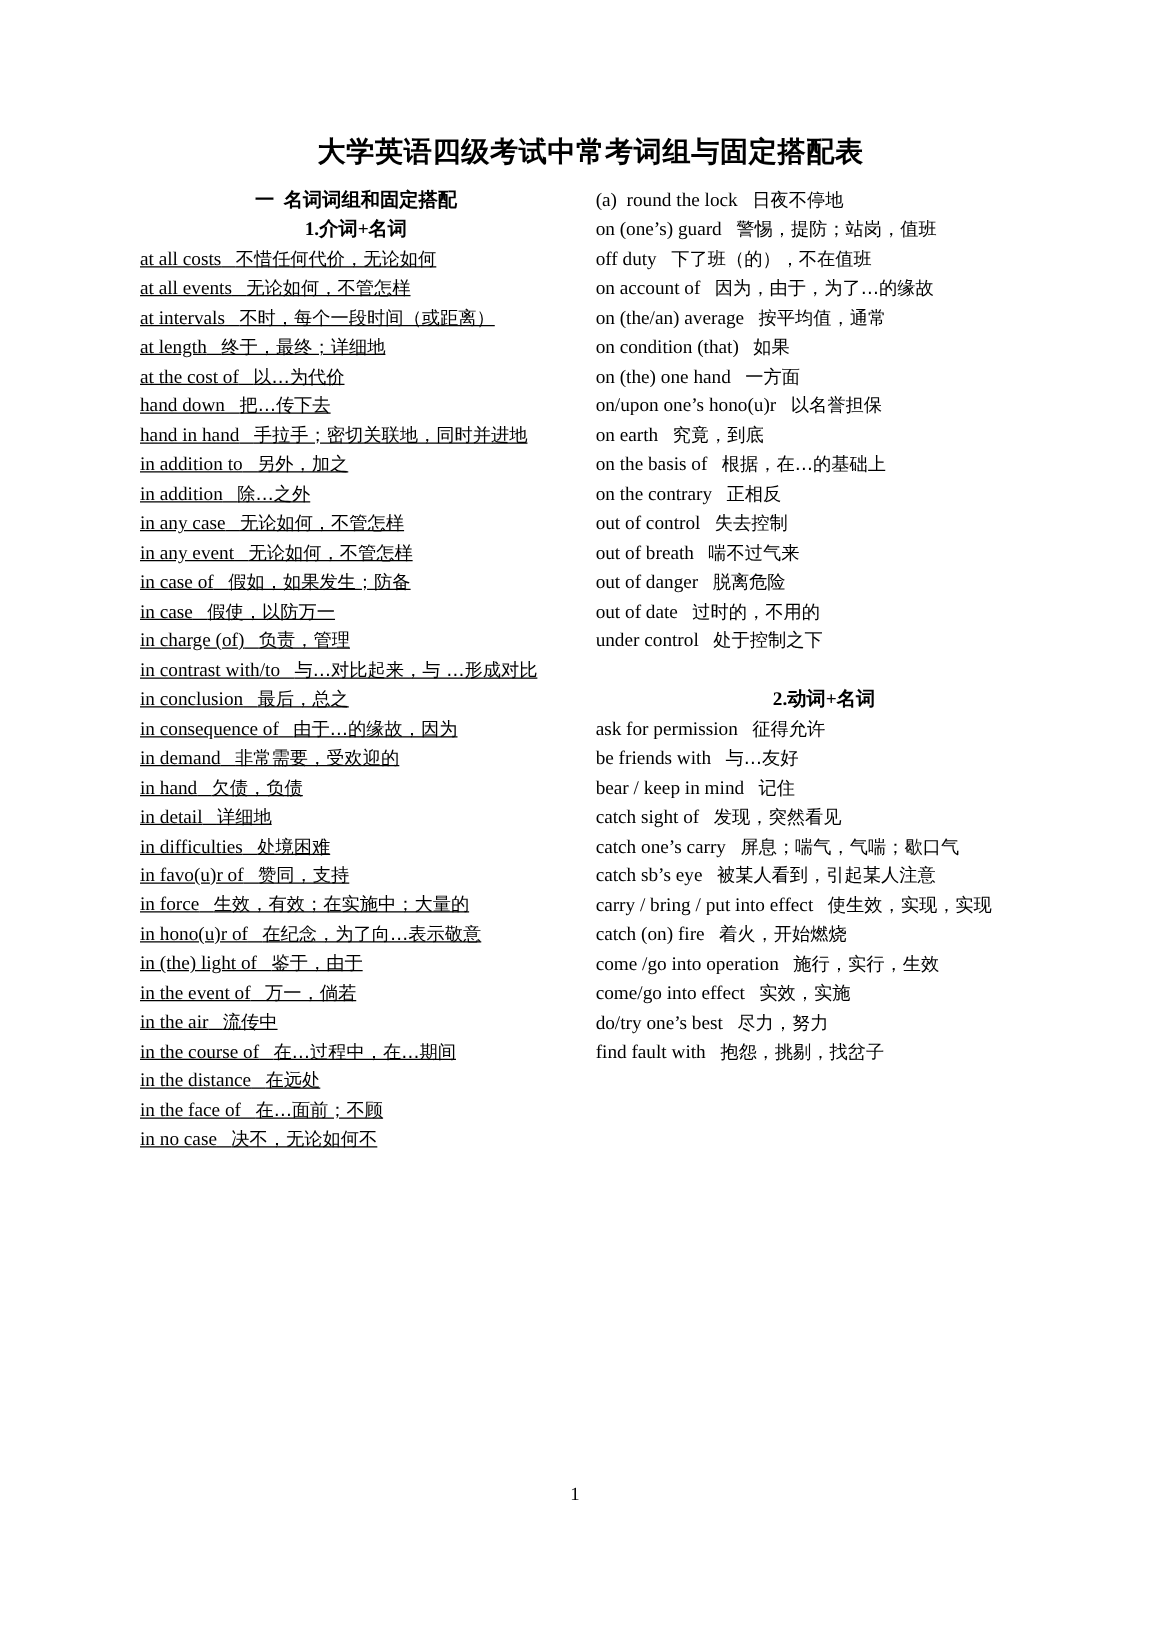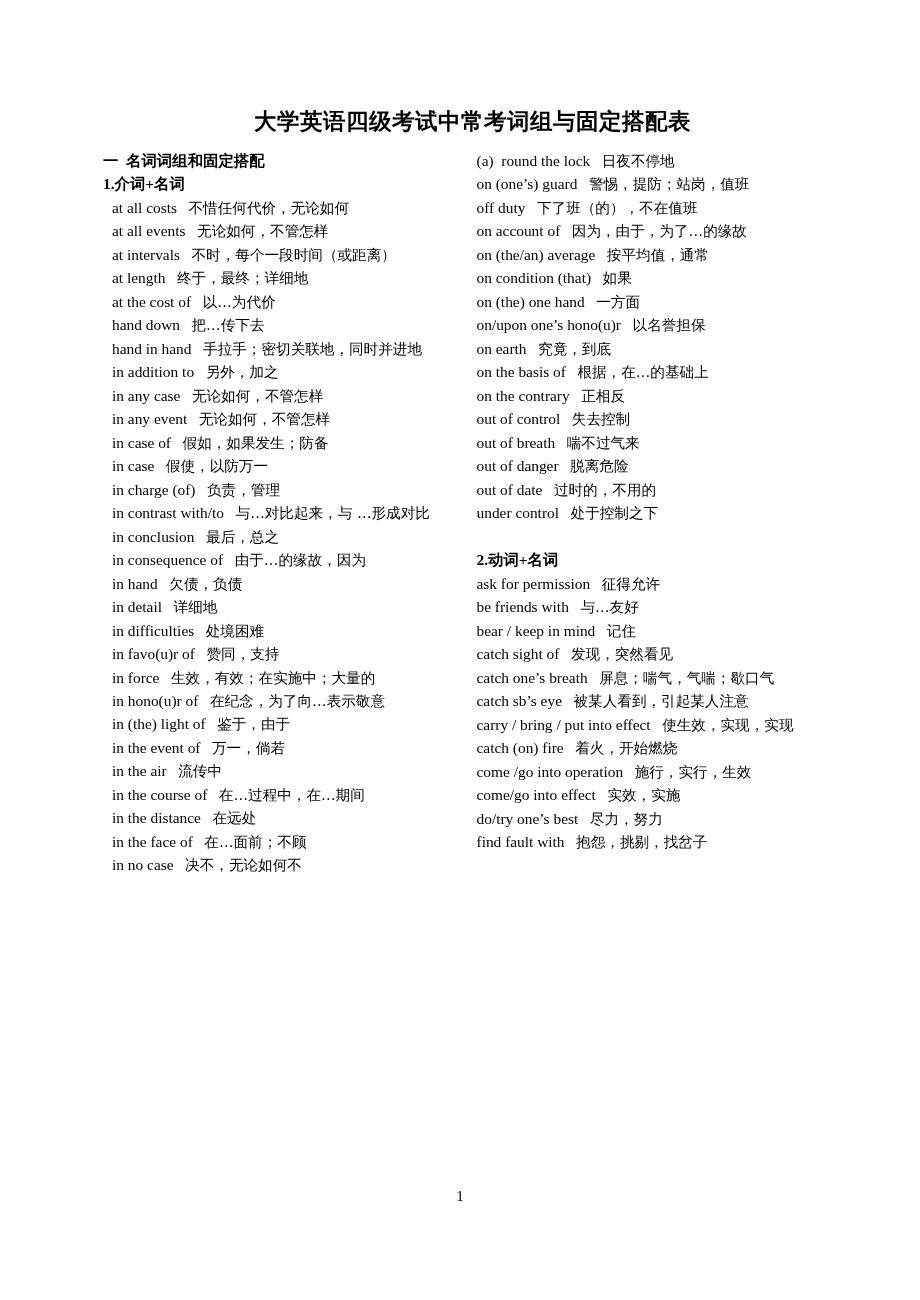--- a/index.html
+++ b/index.html
@@ -46,38 +46,40 @@
   .col-right {
     width: 368px;
     padding-left: 2px;
   }
   .sec-head {
     font-size: 15.4px;
     font-weight: bold;
     line-height: 1.52;
     margin: 0;
     white-space: pre;
+    text-align: center;
   }
   .entry {
     font-size: 15.4px;
     line-height: 1.525;
     margin: 0;
     text-indent: 0;
     white-space: pre-wrap;
     word-break: break-word;
   }
   .entry .en {
     font-family: "Liberation Serif", "DejaVu Serif", serif;
   }
   .entry .zh {
     font-family: "DejaVu Sans", "Liberation Sans", sans-serif;
     font-size: 14.6px;
   }
   .ind {
     padding-left: 9px;
+    text-decoration: underline;
   }
   .spacer-line {
     height: 23.5px;
   }
   .page-number {
     position: absolute;
     top: 1188px;
     left: 0;
     width: 920px;
     text-align: center;
@@ -99,28 +101,30 @@
       <p class="sec-head">1.介词+名词</p>
       <div id="left-list">
           <p class="entry ind"><span class="en">at all costs</span><span>   </span><span class="zh">不惜任何代价，无论如何</span></p>
           <p class="entry ind"><span class="en">at all events</span><span>   </span><span class="zh">无论如何，不管怎样</span></p>
           <p class="entry ind"><span class="en">at intervals</span><span>   </span><span class="zh">不时，每个一段时间（或距离）</span></p>
           <p class="entry ind"><span class="en">at length</span><span>   </span><span class="zh">终于，最终；详细地</span></p>
           <p class="entry ind"><span class="en">at the cost of</span><span>   </span><span class="zh">以…为代价</span></p>
           <p class="entry ind"><span class="en">hand down</span><span>   </span><span class="zh">把…传下去</span></p>
           <p class="entry ind"><span class="en">hand in hand</span><span>   </span><span class="zh">手拉手；密切关联地，同时并进地</span></p>
           <p class="entry ind"><span class="en">in addition to</span><span>   </span><span class="zh">另外，加之</span></p>
+          <p class="entry ind"><span class="en">in addition</span><span>   </span><span class="zh">除…之外</span></p>
           <p class="entry ind"><span class="en">in any case</span><span>   </span><span class="zh">无论如何，不管怎样</span></p>
           <p class="entry ind"><span class="en">in any event</span><span>   </span><span class="zh">无论如何，不管怎样</span></p>
           <p class="entry ind"><span class="en">in case of</span><span>   </span><span class="zh">假如，如果发生；防备</span></p>
           <p class="entry ind"><span class="en">in case</span><span>   </span><span class="zh">假使，以防万一</span></p>
           <p class="entry ind"><span class="en">in charge (of)</span><span>   </span><span class="zh">负责，管理</span></p>
           <p class="entry ind"><span class="en">in contrast with/to</span><span>   </span><span class="zh">与…对比起来，与 …形成对比</span></p>
           <p class="entry ind"><span class="en">in conclusion</span><span>   </span><span class="zh">最后，总之</span></p>
           <p class="entry ind"><span class="en">in consequence of</span><span>   </span><span class="zh">由于…的缘故，因为</span></p>
+          <p class="entry ind"><span class="en">in demand</span><span>   </span><span class="zh">非常需要，受欢迎的</span></p>
           <p class="entry ind"><span class="en">in hand</span><span>   </span><span class="zh">欠债，负债</span></p>
           <p class="entry ind"><span class="en">in detail</span><span>   </span><span class="zh">详细地</span></p>
           <p class="entry ind"><span class="en">in difficulties</span><span>   </span><span class="zh">处境困难</span></p>
           <p class="entry ind"><span class="en">in favo(u)r of</span><span>   </span><span class="zh">赞同，支持</span></p>
           <p class="entry ind"><span class="en">in force</span><span>   </span><span class="zh">生效，有效；在实施中；大量的</span></p>
           <p class="entry ind"><span class="en">in hono(u)r of</span><span>   </span><span class="zh">在纪念，为了向…表示敬意</span></p>
           <p class="entry ind"><span class="en">in (the) light of</span><span>   </span><span class="zh">鉴于，由于</span></p>
           <p class="entry ind"><span class="en">in the event of</span><span>   </span><span class="zh">万一，倘若</span></p>
           <p class="entry ind"><span class="en">in the air</span><span>   </span><span class="zh">流传中</span></p>
           <p class="entry ind"><span class="en">in the course of</span><span>   </span><span class="zh">在…过程中，在…期间</span></p>
@@ -149,21 +153,21 @@
           <p class="entry"><span class="en">out of date</span><span>   </span><span class="zh">过时的，不用的</span></p>
           <p class="entry"><span class="en">under control</span><span>   </span><span class="zh">处于控制之下</span></p>
         </div>
       <div class="spacer-line"></div>
       <p class="sec-head">2.动词+名词</p>
       <div id="right-list-2">
           <p class="entry"><span class="en">ask for permission</span><span>   </span><span class="zh">征得允许</span></p>
           <p class="entry"><span class="en">be friends with</span><span>   </span><span class="zh">与…友好</span></p>
           <p class="entry"><span class="en">bear / keep in mind</span><span>   </span><span class="zh">记住</span></p>
           <p class="entry"><span class="en">catch sight of</span><span>   </span><span class="zh">发现，突然看见</span></p>
-          <p class="entry"><span class="en">catch one’s breath</span><span>   </span><span class="zh">屏息；喘气，气喘；歇口气</span></p>
+          <p class="entry"><span class="en">catch one’s carry</span><span>   </span><span class="zh">屏息；喘气，气喘；歇口气</span></p>
           <p class="entry"><span class="en">catch sb’s eye</span><span>   </span><span class="zh">被某人看到，引起某人注意</span></p>
           <p class="entry"><span class="en">carry / bring / put into effect</span><span>   </span><span class="zh">使生效，实现，实现</span></p>
           <p class="entry"><span class="en">catch (on) fire</span><span>   </span><span class="zh">着火，开始燃烧</span></p>
           <p class="entry"><span class="en">come /go into operation</span><span>   </span><span class="zh">施行，实行，生效</span></p>
           <p class="entry"><span class="en">come/go into effect</span><span>   </span><span class="zh">实效，实施</span></p>
           <p class="entry"><span class="en">do/try one’s best</span><span>   </span><span class="zh">尽力，努力</span></p>
           <p class="entry"><span class="en">find fault with</span><span>   </span><span class="zh">抱怨，挑剔，找岔子</span></p>
         </div>
     </div>
 

